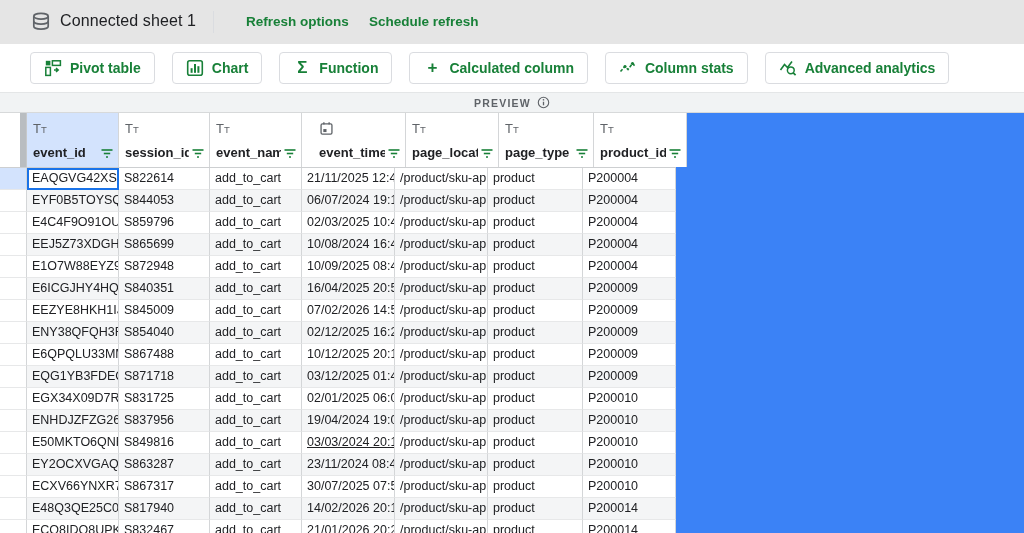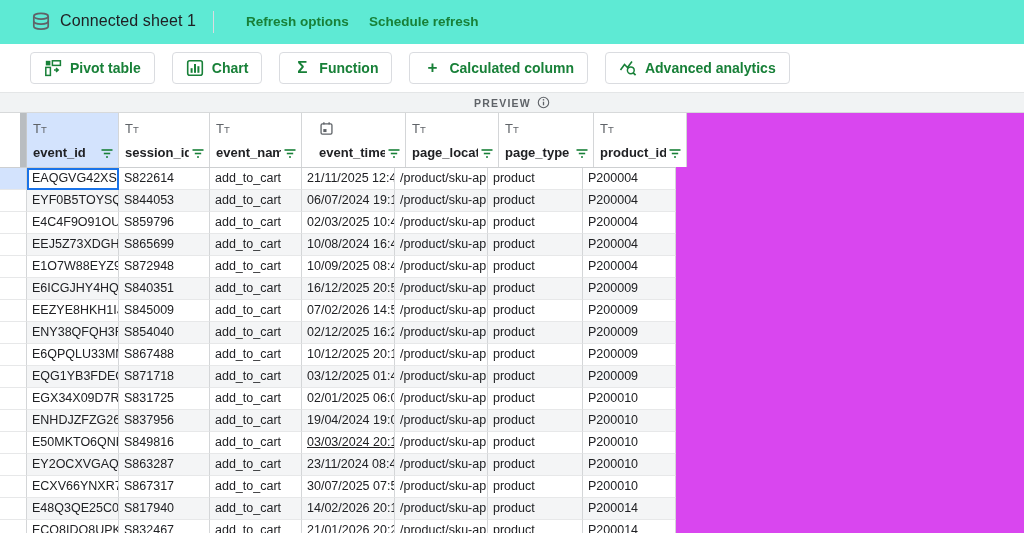--- a/index.html
+++ b/index.html
@@ -5,21 +5,21 @@
   * { box-sizing: border-box; margin: 0; padding: 0; }
   html,body { width:1024px; height:533px; }
   body {
     font-family: "Liberation Sans", "DejaVu Sans", sans-serif;
     background:#fff; overflow:hidden;
     -webkit-font-smoothing: antialiased;
   }
   .app { position:relative; width:1024px; height:533px; background:#fff; overflow:hidden; }
 
   
-  .titlebar { position:absolute; top:0; left:0; right:0; height:44px; background:#5eead4; }
+  .titlebar { position:absolute; top:0; left:0; right:0; height:44px; background:#e5e5e5; }
   .titlebar .db-ic { position:absolute; left:30px; top:11px; width:22px; height:22px; }
   .titlebar .title { position:absolute; left:60px; top:12px; font-size:16px; color:#202124; letter-spacing:.1px; }
   .titlebar .tdivider { position:absolute; left:213px; top:11px; width:1px; height:22px; background:#dadce0; }
   .titlebar .tlink { position:absolute; top:14px; font-size:13.5px; font-weight:700; color:#188038; cursor:pointer; text-decoration:none; }
   .titlebar .tlink.l1 { left:246px; }
   .titlebar .tlink.l2 { left:369px; }
 
   
   .toolbar { position:absolute; top:52px; left:30px; height:32px; display:flex; gap:17px; }
   .tb-btn {
@@ -34,21 +34,21 @@
   
   .preview-bar {
     position:absolute; top:92px; left:0; right:0; height:21px;
     background:#f1f3f4; border-top:1px solid #e4e6e7; border-bottom:1px solid #d7d9da;
     display:flex; align-items:center; justify-content:center; gap:6px;
   }
   .preview-bar .pv-label { font-size:10.5px; font-weight:700; letter-spacing:1.2px; color:#5f6368; }
   .preview-bar .icon { display:inline-flex; width:13px; height:13px; }
 
   
-  .grid { position:absolute; top:113px; left:0; right:0; bottom:0; background:#d946ef; overflow:hidden; }
+  .grid { position:absolute; top:113px; left:0; right:0; bottom:0; background:#3b82f6; overflow:hidden; }
   .gtable { position:absolute; top:0; left:0; width:676px; background:#fff; }
 
   .header-row { display:flex; height:55px; background:#fff; border-bottom:1px solid #cdcfd1; }
   .corner-cell { position:relative; width:27px; border-right:1px solid #c6c8ca; background:#fff; flex:none; }
   .corner-cell .corner-strip { position:absolute; right:0; top:0; bottom:0; width:6px; background:#b9bdc1; }
   .hcell { position:relative; flex:none; border-right:1px solid #d4d6d8; background:#fff; overflow:hidden; }
   .hcell.selected { background:#d3e3fd; }
   .hcell .type-ic { position:absolute; left:6px; top:7px; height:16px; display:flex; align-items:center; color:#5f6368; }
   .hcell .hname {
     position:absolute; left:6px; bottom:7px; right:20px;
@@ -118,20 +118,30 @@
       </button>
       <button class="tb-btn">
         <span class="icon">
           <span class="glyph">+</span>
         </span>
         <span>Calculated column</span>
       </button>
       <button class="tb-btn">
         <span class="icon">
           <svg width="18" height="18" viewBox="0 0 18 18">
+            <path d="M1.5 12.5 L6 7.5 L9 10.5 L13.5 4.5 L16.5 7.5" fill="none" stroke="#188038" stroke-width="1.6" stroke-dasharray="3 1.6"></path>
+            <circle cx="6" cy="7.5" r="1.6" fill="#188038"></circle>
+            <circle cx="13.5" cy="4.5" r="1.6" fill="#188038"></circle>
+          </svg>
+        </span>
+        <span>Column stats</span>
+      </button>
+      <button class="tb-btn">
+        <span class="icon">
+          <svg width="18" height="18" viewBox="0 0 18 18">
             <path d="M1.5 11 L5.5 5.5 L8.5 8.5 L13 2.5" fill="none" stroke="#188038" stroke-width="1.6"></path>
             <circle cx="11.8" cy="11.3" r="3.4" fill="none" stroke="#188038" stroke-width="1.5"></circle>
             <line x1="14.2" y1="13.8" x2="16.6" y2="16.2" stroke="#188038" stroke-width="1.7"></line>
           </svg>
         </span>
         <span>Advanced analytics</span>
       </button>
     </div>
 
   <div class="preview-bar">
@@ -283,21 +293,21 @@
             <div class="dcell" style="width: 93px;">10/09/2025 08:4</div>
             <div class="dcell" style="width: 93px;">/product/sku-ap</div>
             <div class="dcell" style="width: 95px;">product</div>
             <div class="dcell" style="width: 93px;">P200004</div>
           </div>
           <div class="grow striped">
             <div class="gutter-cell"></div>
             <div class="dcell" style="width: 92px;">E6ICGJHY4HQW</div>
             <div class="dcell" style="width: 91px;">S840351</div>
             <div class="dcell" style="width: 92px;">add_to_cart</div>
-            <div class="dcell" style="width: 93px;">16/12/2025 20:5</div>
+            <div class="dcell" style="width: 93px;">16/04/2025 20:5</div>
             <div class="dcell" style="width: 93px;">/product/sku-ap</div>
             <div class="dcell" style="width: 95px;">product</div>
             <div class="dcell" style="width: 93px;">P200009</div>
           </div>
           <div class="grow">
             <div class="gutter-cell"></div>
             <div class="dcell" style="width: 92px;">EEZYE8HKH1IJ9</div>
             <div class="dcell" style="width: 91px;">S845009</div>
             <div class="dcell" style="width: 92px;">add_to_cart</div>
             <div class="dcell" style="width: 93px;">07/02/2026 14:5</div>

